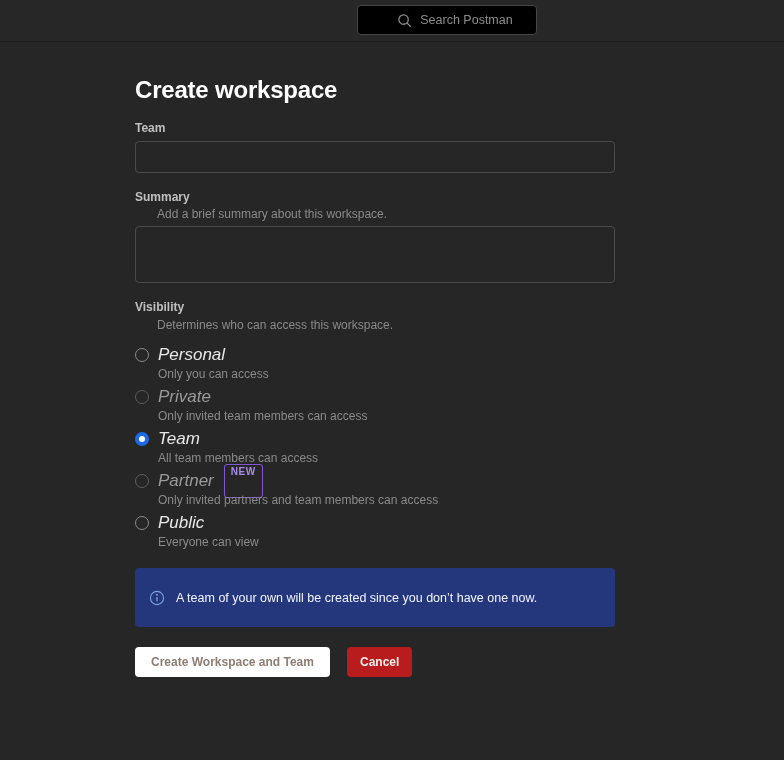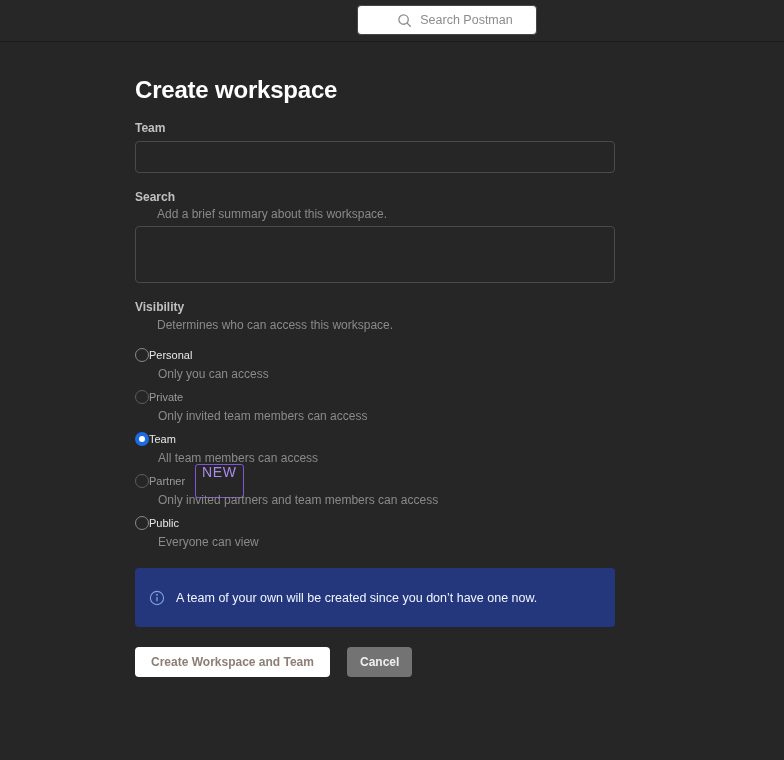--- a/index.html
+++ b/index.html
@@ -10,21 +10,21 @@
     color:#e6e6e6;
     position:relative;
   }
   
   .topbar {
     position:absolute; top:0; left:0; width:784px; height:42px;
     background:#272727; border-bottom:1px solid #191919;
   }
   .searchbox {
     position:absolute; left:357px; top:5px; width:180px; height:30px;
-    background:#ffffff; border:1px solid #464646; border-radius:4px;
+    background:#000000; border:1px solid #464646; border-radius:4px;
     display:flex; align-items:center; justify-content:center; gap:8px;
     cursor:pointer;
     padding-left:16px;
   }
   .searchbox .ph { color:#8c8c8c; font-size:12.5px; }
   
   .main { position:absolute; top:42px; left:0; width:784px; padding:34px 0 0 135px; }
   .content { width:480px; }
   h1.page-title { color:#ffffff; font-size:24px; font-weight:700; line-height:28px; letter-spacing:-0.2px; }
   .field-label { margin-top:17px; color:#c0c0c0; font-size:12px; font-weight:700; line-height:15px; }
@@ -49,47 +49,47 @@
   .radio {
     width:14px; height:14px; border-radius:50%;
     border:1px solid #8a8a8a; flex:0 0 14px; position:relative;
   }
   .option.disabled .radio { border-color:#5d5d5d; }
   .radio.selected { border:none; background:#1c6be5; }
   .radio.selected::after {
     content:''; position:absolute; width:6px; height:6px; border-radius:50%;
     background:#ffffff; top:4px; left:4px;
   }
-  .opt-label { color:#e8e8e8; font-size:11px; line-height:16px; }
+  .opt-label { margin-left:9px; color:#e8e8e8; font-size:17px; line-height:16px;font-style:italic; }
   .option.disabled .opt-label { color:#9b9b9b; }
   .opt-desc { margin-left:23px; margin-top:4px; color:#8a8a8a; font-size:12px; line-height:15px; }
   .new-badge {
     display:inline-block; margin-left:10px; vertical-align:1px;
     border:1px solid #8155d6; color:#aa8ae8; background:transparent;
-    font-size:14px; font-weight:400; letter-spacing:0.6px;
+    font-size:10px; font-weight:700; letter-spacing:0.6px;
     padding:1px 6px 19px 6px; border-radius:3px; line-height:12px;
   }
   
   .notice {
     margin-top:18px; width:480px; height:59px; border-radius:4px;
     background:#24377d; display:flex; align-items:center; gap:11px; padding:0 14px;
   }
   .notice-text { color:#f2f5ff; font-size:12.5px; }
   
   .actions { margin-top:20px; display:flex; gap:17px; }
   .btn {
     height:30px; border:none; border-radius:4px;
     font-family:"Liberation Sans", sans-serif; font-size:12px; font-weight:700;
     display:inline-flex; align-items:center; justify-content:center;
   }
   .btn-primary-disabled {
     background:#ffffff; color:#8e7d75; padding:0 16px; cursor:default;
   }
   .btn-cancel {
-    background:#737373; color:#f0f0f0; padding:0 13px; cursor:pointer;
+    background:#b91c1c; color:#f0f0f0; padding:0 13px; cursor:pointer;
   }
 </style>
 </head>
 <body>
 
 <div class="topbar">
   <div class="searchbox">
     <span style="display:flex;">
       <svg width="15" height="15" viewBox="0 0 16 16">
         <circle cx="7" cy="7" r="5" fill="none" stroke="#8c8c8c" stroke-width="1.4"></circle>
@@ -100,21 +100,21 @@
   </div>
 </div>
 
 <div class="main">
   <div class="content">
     <h1 class="page-title">Create workspace</h1>
 
     <div class="field-label">Team</div>
     <input class="text-input" type="text" value="" style="">
 
-    <div class="field-label">Search</div>
+    <div class="field-label">Summary</div>
     <div class="helper">Add a brief summary about this workspace.</div>
     <textarea class="text-area" style=""></textarea>
 
     <div class="field-label">Visibility</div>
     <div class="helper vis-helper">Determines who can access this workspace.</div>
 
     <div class="options">
 
       <div class="option">
         <div class="opt-row">

